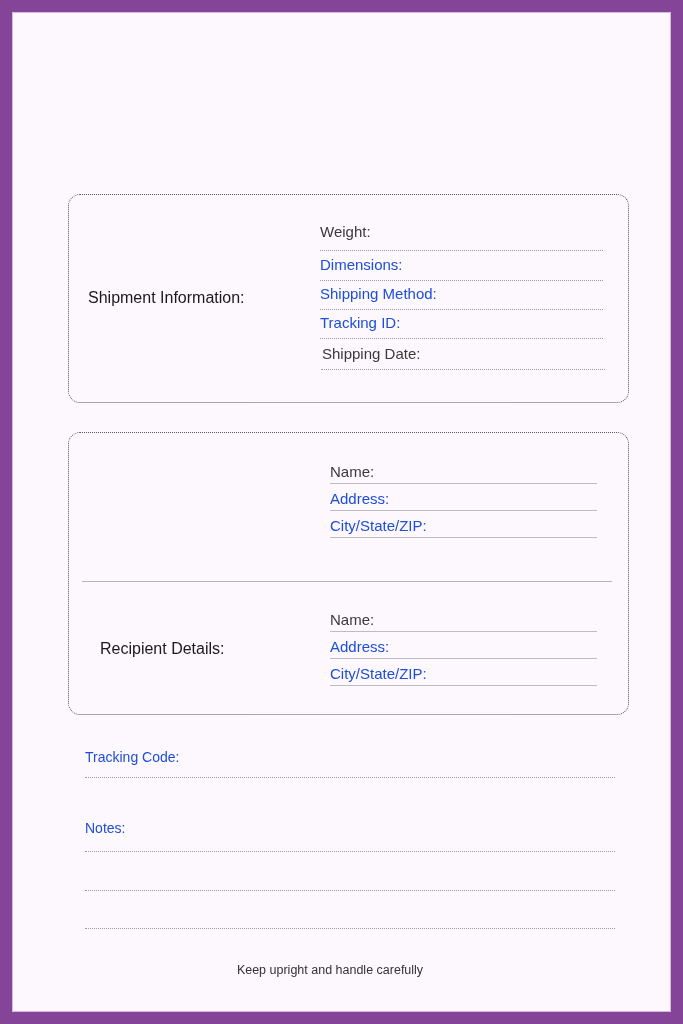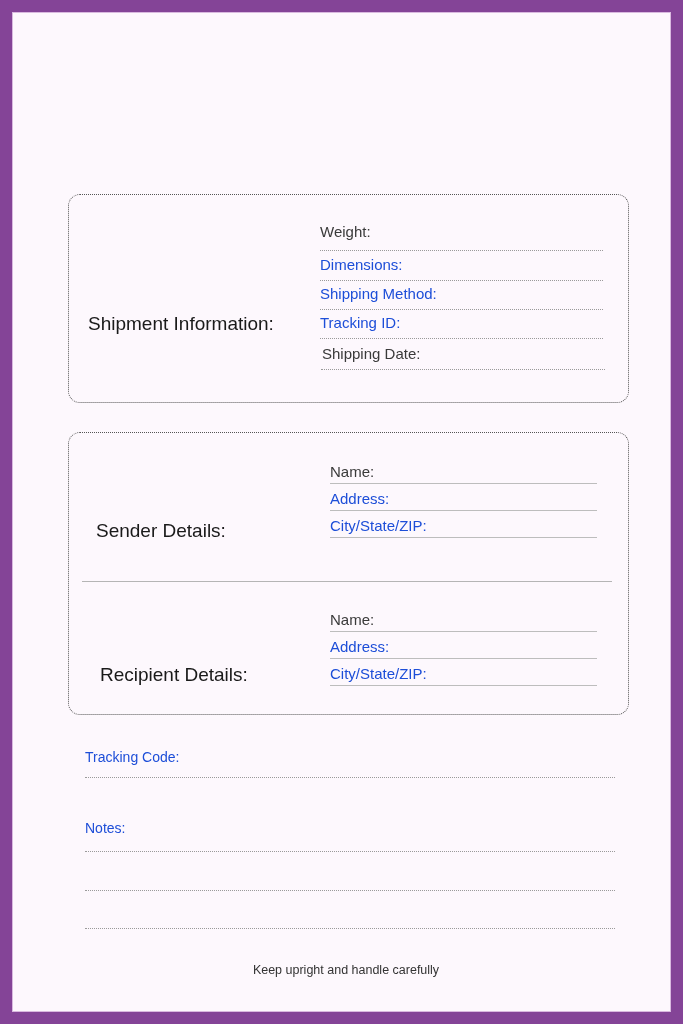--- a/index.html
+++ b/index.html
@@ -20,24 +20,23 @@
     .box {
       position: absolute;
       border: 1.5px dotted #555;
       border-radius: 12px;
       box-sizing: border-box;
     }
     .box1 { left: 56px; top: 182px; width: 561px; height: 209px; }
     .box2 { left: 56px; top: 420px; width: 561px; height: 283px; }
     .section-title {
       position: absolute;
-      font-size: 19px;
+      font-size: 16px;
       color: #1a1a1a;
       white-space: nowrap;
-      margin-top: 24px;
     }
     .field {
       position: absolute;
       font-size: 15px;
       color: #1d4ed8;
       white-space: nowrap;
     }
     .line-dotted {
       position: absolute;
       height: 0;
@@ -75,21 +74,20 @@
   <div class="line-dotted" style="left:308px; top:297px; width:283px;"></div>
 
   <div class="field" style="left:308px; top:302px;text-align:right;">Tracking ID:</div>
   <div class="line-dotted" style="left:308px; top:326px; width:283px;"></div>
 
   <div class="field" style="left:310px; top:333px; color:#3a3a3a;">Shipping Date:</div>
   <div class="line-dotted" style="left:309px; top:357px; width:284px;"></div>
 
   <div class="box box2"></div>
 
-  <div class="section-title" style="left:84px; top:484px;">Sender Details:</div>
 
   <div class="field" style="left:318px; top:451px; color:#3a3a3a;">Name:</div>
   <div class="line-solid" style="left:318px; top:471px; width:267px;"></div>
 
   <div class="field" style="left:318px; top:478px;">Address:</div>
   <div class="line-solid" style="left:318px; top:498px; width:267px;"></div>
 
   <div class="field" style="left:318px; top:505px;">City/State/ZIP:</div>
   <div class="line-solid" style="left:318px; top:525px; width:267px;"></div>
 
@@ -107,15 +105,15 @@
   <div class="line-solid" style="left:318px; top:673px; width:267px;"></div>
 
   <div class="field" style="left:73px; top:737px; font-size:14px;">Tracking Code:</div>
   <div class="line-dotted" style="left:73px; top:765px; width:530px;"></div>
 
   <div class="field" style="left:73px; top:808px; font-size:14px;">Notes:</div>
   <div class="line-dotted" style="left:73px; top:839px; width:530px;"></div>
   <div class="line-dotted" style="left:73px; top:878px; width:530px;"></div>
   <div class="line-dotted" style="left:73px; top:916px; width:530px;"></div>
 
-  <div class="footer" style="top:951px;padding-left:16px;">Keep upright and handle carefully</div>
+  <div class="footer" style="top:951px;">Keep upright and handle carefully</div>
 
 </div>
 
 </body></html>

